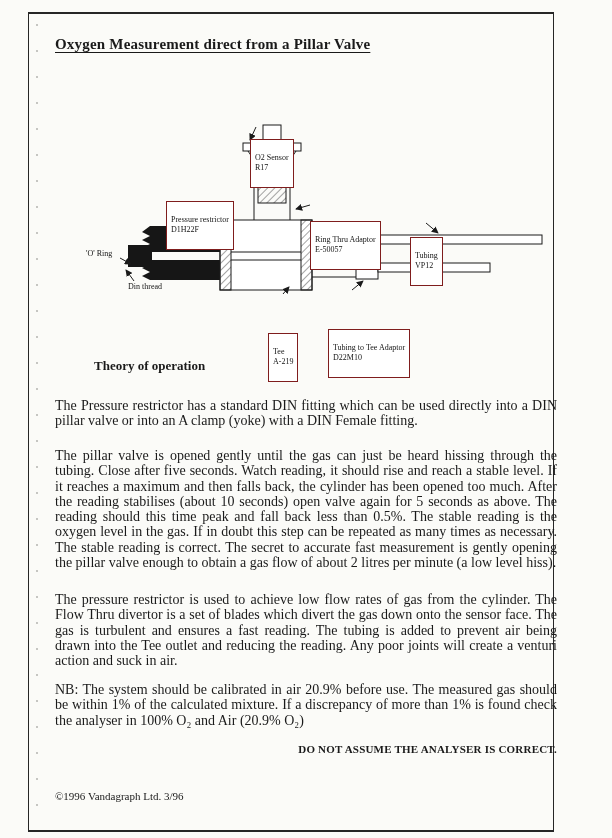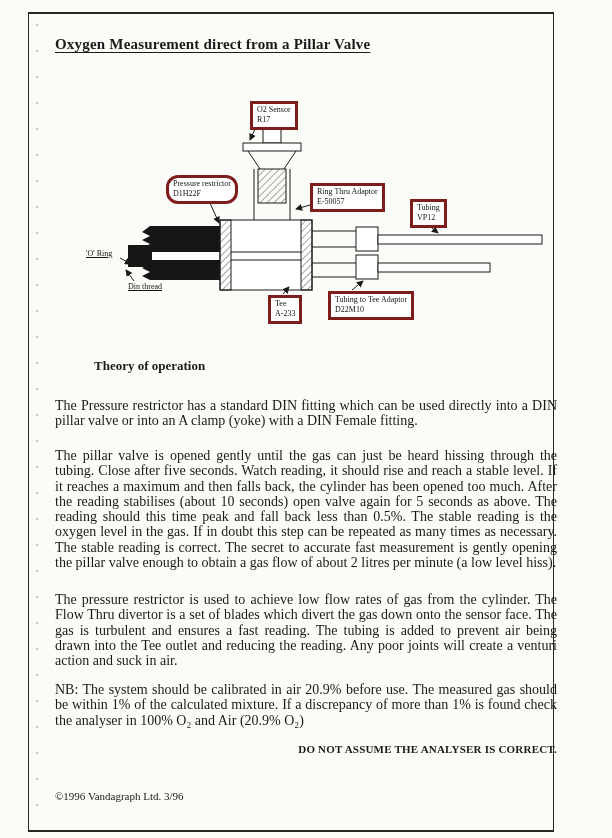--- a/index.html
+++ b/index.html
@@ -25,22 +25,22 @@
     position:absolute; left:55px; top:36px;
     font-size:15px; font-weight:bold; letter-spacing:.2px;
     text-decoration:underline; text-underline-offset:3px;
   }
   .diagram { position:absolute; left:70px; top:95px; width:505px; height:235px; }
   .diagram svg { position:absolute; left:0; top:0; }
   .dlabel {
     position:absolute; font-size:8px; line-height:1.3;
     white-space:nowrap; color:#141414;
   }
-  .dlabel.boxed { border:3px solid #7f1d1d; background:#fff; padding:1px 4px; }
-  .dlabel.plain { background:transparent;text-decoration:underline; }
+  .dlabel.boxed { border:1px solid #7f1d1d; background:#fff; padding:13px 4px;margin-top:38px; }
+  .dlabel.plain { background:transparent; }
   .dlabel span { display:block; }
   .section {
     position:absolute; left:55px; top:358;
     font-size:13px; font-weight:bold;
     text-underline-offset:3px;margin-left:39px;
   }
   .para {
     position:absolute; left:55px; width:502px;
     font-size:14px; line-height:15.3px; text-align:justify;
   }
@@ -117,41 +117,41 @@
           <line x1="213" y1="199" x2="219" y2="192" marker-end="url(#arr)"></line>
           <line x1="282" y1="195" x2="293" y2="186" marker-end="url(#arr)"></line>
         </g>
       </g>
     </svg>
 
     <div class="dlabel boxed" style="left:180px; top:6px;">
       <span>O2 Sensor</span>
       <span>R17</span>
     </div>
-    <div class="dlabel boxed" style="left:96px; top:80px;border-radius:12px;">
+    <div class="dlabel boxed" style="left:96px; top:68px;">
       <span>Pressure restrictor</span>
       <span>D1H22F</span>
     </div>
     <div class="dlabel boxed" style="left:240px; top:88px;">
       <span>Ring Thru Adaptor</span>
       <span>E-50057</span>
     </div>
     <div class="dlabel boxed" style="left:340px; top:104px;">
       <span>Tubing</span>
       <span>VP12</span>
     </div>
     <div class="dlabel plain" style="left:16px; top:154px;">
       <span>'O' Ring</span>
     </div>
     <div class="dlabel plain" style="left:58px; top:187px;">
       <span>Din thread</span>
     </div>
     <div class="dlabel boxed" style="left:198px; top:200px;">
       <span>Tee</span>
-      <span>A-233</span>
+      <span>A-219</span>
     </div>
     <div class="dlabel boxed" style="left:258px; top:196px;">
       <span>Tubing to Tee Adaptor</span>
       <span>D22M10</span>
     </div>
   </div>
 
   <h2 class="section" style="top:358px;">Theory of operation</h2>
 
   <p class="para" style="top:398px;">The Pressure restrictor has a standard DIN fitting which can be used directly into a DIN pillar valve or into an A clamp (yoke) with a DIN Female fitting.</p>

